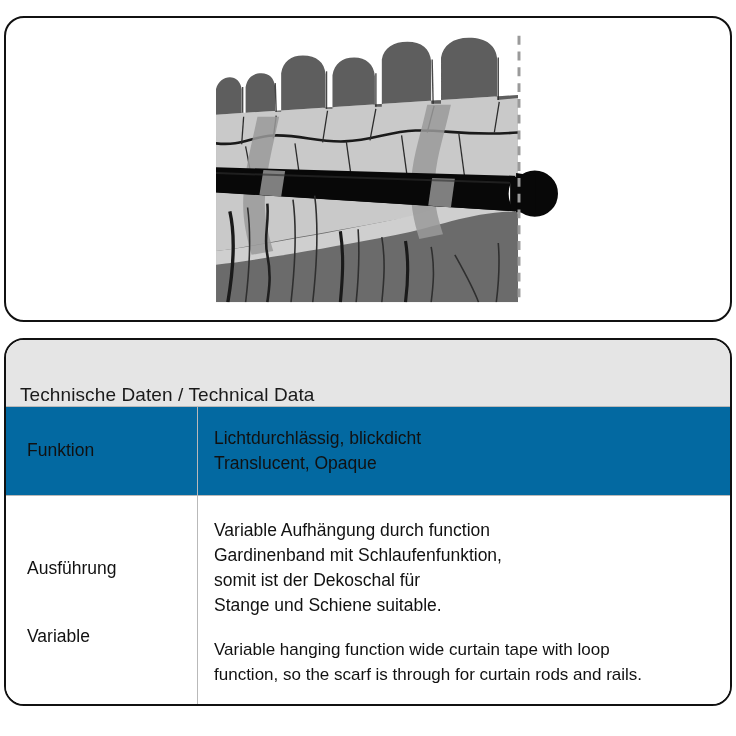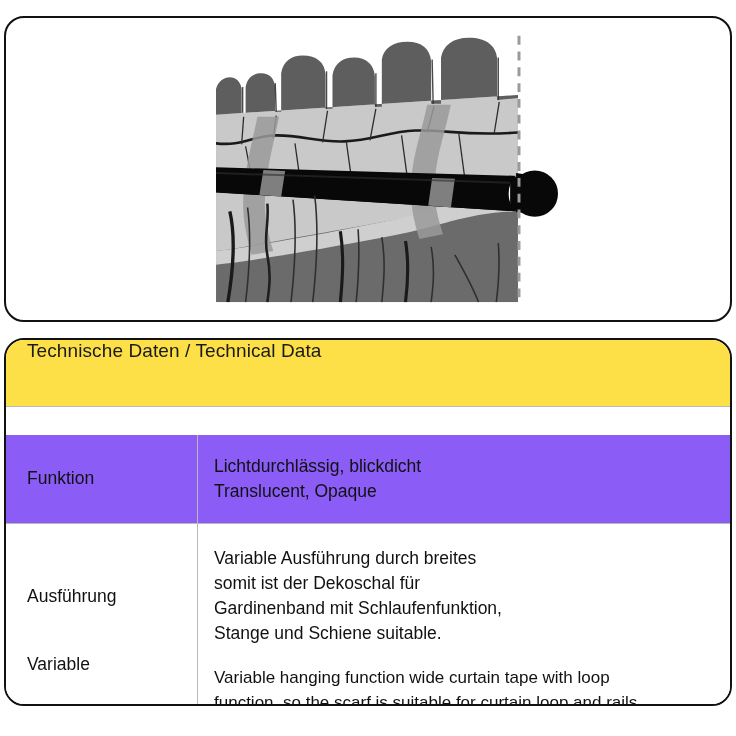--- a/index.html
+++ b/index.html
@@ -22,32 +22,32 @@
   #illustration-card { left:4px; top:16px; width:728px; height:306px; }
   #spec-card        { left:4px; top:338px; width:728px; height:368px; }
 
   
   .illus-wrap { position:absolute; inset:0; }
   .illus-svg  { position:absolute; left:0; top:0; width:100%; height:100%; display:block; }
 
   
   .spec-header {
     position:absolute; left:0; top:0; width:100%; height:66px;
-    background:#fde047;
-    display:flex; align-items:flex-start;
-    padding-left:21px;
+    background:#e5e5e5;
+    display:flex; align-items:flex-end;
+    padding-left:14px;
   }
   .spec-header-text {
     font-size:19px; color:#1a1a1a; letter-spacing:0.1px;
     white-space:nowrap;
   }
   .rows { position:absolute; left:0; top:66px; width:100%; }
 
   .row { display:flex; position:relative; }
-  .row.shaded { background:#8b5cf6;margin-top:28px; }
+  .row.shaded { background:#0369a1; }
   .row.plain  { background:#ffffff; }
   .row + .row { border-top:1px solid #b9b9b9; }
   .rows { border-top:1px solid #b9b9b9; }
 
   .cell-label {
     width:192px; min-width:192px;
     padding:0 0 0 21px;
     display:flex; flex-direction:column; justify-content:center;
     border-right:1px solid #b9b9b9;
   }
@@ -228,26 +228,26 @@
         </div>
       </div>
 
       <div class="row plain">
         <div class="cell-label">
           <div class="tx">Ausführung</div>
           <div class="label-gap"></div>
           <div class="tx">Variable</div>
         </div>
         <div class="cell-value">
-          <div class="tx">Variable Ausführung durch breites</div>
+          <div class="tx">Variable Aufhängung durch function</div>
+          <div class="tx">Gardinenband mit Schlaufenfunktion,</div>
           <div class="tx">somit ist der Dekoschal für</div>
-          <div class="tx">Gardinenband mit Schlaufenfunktion,</div>
           <div class="tx">Stange und Schiene suitable.</div>
           <div class="gap"></div>
           <div class="tx sm">Variable hanging function wide curtain tape with loop</div>
-          <div class="tx sm">function, so the scarf is suitable for curtain loop and rails.</div>
+          <div class="tx sm">function, so the scarf is through for curtain rods and rails.</div>
         </div>
       </div>
 
     </div>
   </div>
 
 </div>
 
 </body></html>

